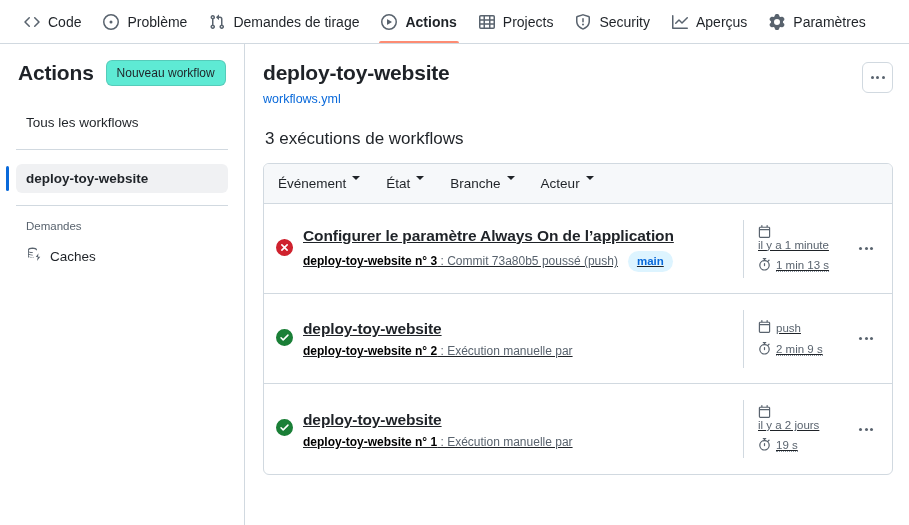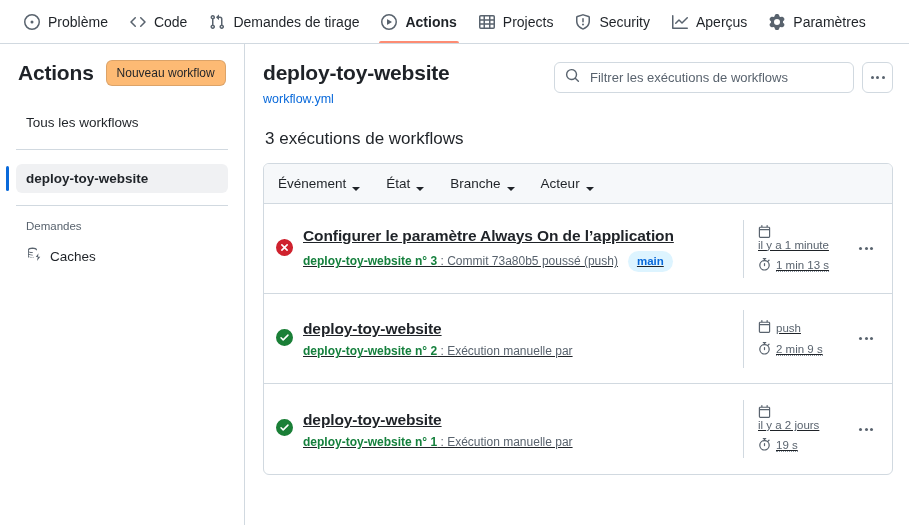--- a/index.html
+++ b/index.html
@@ -80,21 +80,21 @@
   }
   .sidebar-title {
     font-size: 21px;
     font-weight: 600;
     letter-spacing: -0.2px;
     color: #1f2328;
   }
   .new-workflow-btn {
     font-size: 12px;
     color: #1f2328;
-    background: #fdba74;
+    background: #5eead4;
     border: 1px solid rgba(31,35,40,0.15);
     border-radius: 6px;
     padding: 5px 10px;
     cursor: pointer;
     white-space: nowrap;
     font-family: inherit;
     line-height: 1.2;
   }
   .side-item {
     display: flex;
@@ -221,21 +221,21 @@
   .filters {
     background: #f6f8fa;
     border-bottom: 1px solid #d1d9e0;
     display: flex;
     align-items: center;
     gap: 26px;
     padding: 12px 14px;
   }
   .filter {
     display: flex;
-    align-items: flex-end;
+    align-items: flex-start;
     gap: 6px;
     font-size: 13.5px;
     color: #1f2328;
     cursor: pointer;
     white-space: nowrap;
   }
   .caret {
     width: 0; height: 0;
     border-left: 4px solid transparent;
     border-right: 4px solid transparent;
@@ -264,21 +264,21 @@
     margin-bottom: 5px;
   }
   .run-sub {
     display: flex;
     align-items: center;
     gap: 10px;
     font-size: 12px;
     color: #59636e;
     flex-wrap: wrap;
   }
-  .run-sub .strong { color: #15803d; font-weight: 600; }
+  .run-sub .strong { color: #000000; font-weight: 600; }
   .branch-badge {
     background: #ddf4ff;
     color: #0969da;
     font-size: 11.5px;
     font-weight: 600;
     border-radius: 999px;
     padding: 2px 9px;
     line-height: 1.5;
   }
   .run-meta {
@@ -316,34 +316,34 @@
   }
 </style>
 </head>
 <body>
 
 <div class="repo-nav">
 
   <div class="nav-tab">
     <span>
       <svg width="16" height="16" viewBox="0 0 16 16">
+          <path class="ico" d="M4.72 3.22a.75.75 0 0 1 1.06 1.06L2.06 8l3.72 3.72a.75.75 0 1 1-1.06 1.06L.47 8.53a.75.75 0 0 1 0-1.06Zm6.56 0a.75.75 0 1 0-1.06 1.06L13.94 8l-3.72 3.72a.75.75 0 1 0 1.06 1.06l4.25-4.25a.75.75 0 0 0 0-1.06Z"></path>
+        </svg>
+    </span>
+    <span class="nav-label">Code</span>
+  </div>
+
+  <div class="nav-tab">
+    <span>
+      <svg width="16" height="16" viewBox="0 0 16 16">
           <path class="ico" d="M8 9.5a1.5 1.5 0 1 0 0-3 1.5 1.5 0 0 0 0 3Z"></path>
           <path class="ico" d="M8 0a8 8 0 1 1 0 16A8 8 0 0 1 8 0ZM1.5 8a6.5 6.5 0 1 0 13 0 6.5 6.5 0 0 0-13 0Z"></path>
         </svg>
     </span>
     <span class="nav-label">Problème</span>
-  </div>
-
-  <div class="nav-tab">
-    <span>
-      <svg width="16" height="16" viewBox="0 0 16 16">
-          <path class="ico" d="M4.72 3.22a.75.75 0 0 1 1.06 1.06L2.06 8l3.72 3.72a.75.75 0 1 1-1.06 1.06L.47 8.53a.75.75 0 0 1 0-1.06Zm6.56 0a.75.75 0 1 0-1.06 1.06L13.94 8l-3.72 3.72a.75.75 0 1 0 1.06 1.06l4.25-4.25a.75.75 0 0 0 0-1.06Z"></path>
-        </svg>
-    </span>
-    <span class="nav-label">Code</span>
   </div>
 
   <div class="nav-tab">
     <span>
       <svg width="16" height="16" viewBox="0 0 16 16">
           <path class="ico" d="M1.5 3.25a2.25 2.25 0 1 1 3 2.122v5.256a2.251 2.251 0 1 1-1.5 0V5.372A2.25 2.25 0 0 1 1.5 3.25Zm5.677-.177L9.573.677A.25.25 0 0 1 10 .854V2.5h1A2.5 2.5 0 0 1 13.5 5v5.628a2.251 2.251 0 1 1-1.5 0V5a1 1 0 0 0-1-1h-1v1.646a.25.25 0 0 1-.427.177L7.177 3.427a.25.25 0 0 1 0-.354ZM3.75 2.5a.75.75 0 1 0 0 1.5.75.75 0 0 0 0-1.5Zm0 9.5a.75.75 0 1 0 0 1.5.75.75 0 0 0 0-1.5Zm8.25.75a.75.75 0 1 0 1.5 0 .75.75 0 0 0-1.5 0Z"></path>
         </svg>
     </span>
     <span class="nav-label">Demandes de tirage</span>
   </div>
@@ -426,32 +426,24 @@
       </span>
       <span>Caches</span>
     </div>
   </div>
 
   <div class="main">
 
     <div class="main-head">
       <div>
         <h1 class="wf-title">deploy-toy-website</h1>
-        <a class="wf-file">workflow.yml</a>
+        <a class="wf-file">workflows.yml</a>
       </div>
 
       <div class="head-right">
-        <div class="search-box">
-          <span>
-            <svg width="15" height="15" viewBox="0 0 16 16">
-                <path class="ico" d="M10.68 11.74a6 6 0 0 1-7.922-8.982 6 6 0 0 1 8.982 7.922l3.04 3.04a.749.749 0 0 1-.326 1.275.749.749 0 0 1-.734-.215ZM11.5 7a4.499 4.499 0 1 0-8.997 0A4.499 4.499 0 0 0 11.5 7Z"></path>
-              </svg>
-          </span>
-          <input type="text" value="" placeholder="Filtrer les exécutions de workflows" style="">
-        </div>
         <button class="kebab-btn">
           <span class="dots">
               <i></i>
               <i></i>
               <i></i>
             </span>
         </button>
       </div>
     </div>
 

